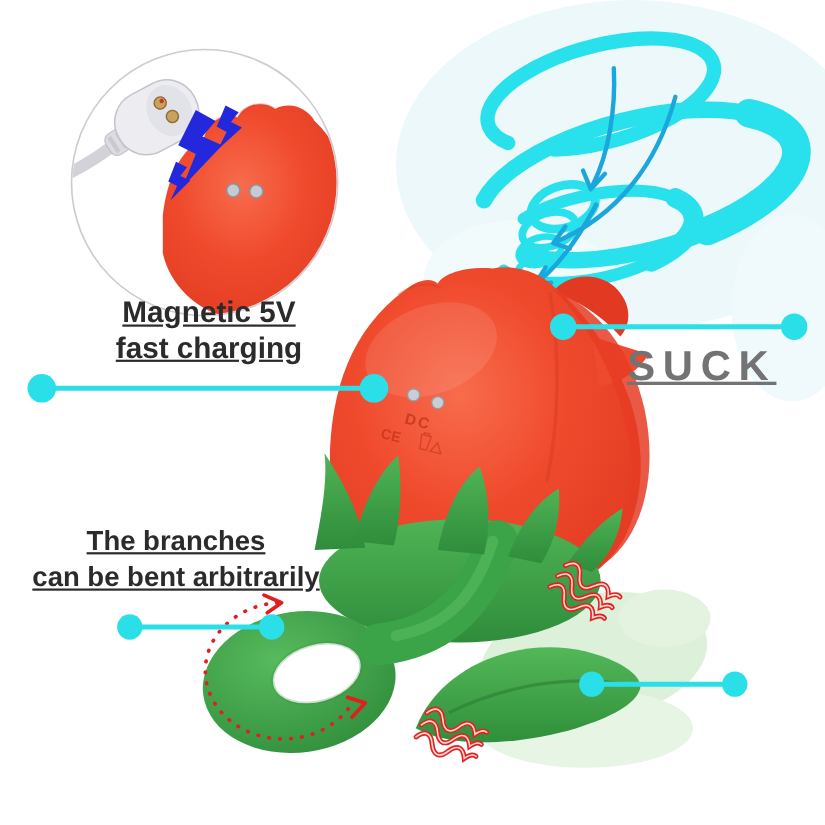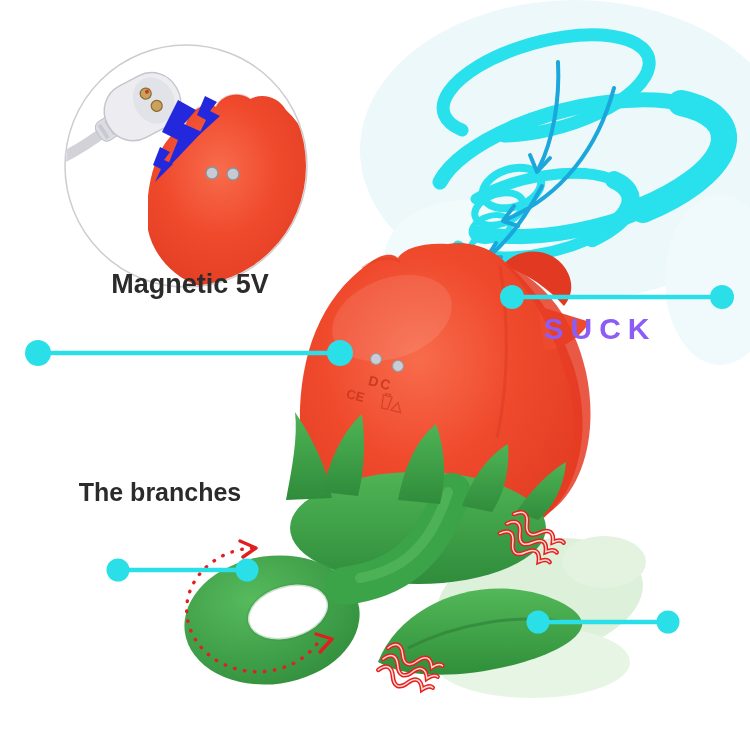--- a/index.html
+++ b/index.html
@@ -1,22 +1,22 @@
 <!DOCTYPE html>
 <html><head>
 <meta charset="utf-8">
 <style>
   html,body{margin:0;padding:0;background:#fff;}
   .stage{position:relative;width:750px;height:750px;background:#ffffff;overflow:hidden;
          font-family:"Liberation Sans",sans-serif;}
   .stage svg{position:absolute;left:0;top:0;}
   .label{position:absolute;transform:translateX(-50%);text-align:center;
-         font-weight:bold;color:#2b2b2b;white-space:nowrap;}
+         font-weight:bold;color:#2b2b2b;white-space:nowrap;text-decoration:underline;}
   #charging-label{left:190px;top:268px;font-size:27px;line-height:32px;}
-  #suck-label{left:600px;top:312px;font-size:30px;letter-spacing:7px;color:#8b5cf6;}
+  #suck-label{left:638px;top:312px;font-size:38px;letter-spacing:7px;color:#737373;}
   #branches-label{left:160px;top:476px;font-size:25px;line-height:33px;}
   #tail-label{left:604px;top:692px;font-size:28px;}
 </style>
 </head>
 <body>
 
 <div class="stage">
 
 <svg width="750" height="750" viewBox="0 0 750 750">
   <defs>
@@ -204,22 +204,24 @@
     <g>
       <line x1="538" y1="622" x2="668" y2="622" stroke-width="4.5"></line>
       <circle cx="538" cy="622" r="11.5" stroke="none"></circle>
       <circle cx="668" cy="622" r="11.5" stroke="none"></circle>
     </g>
   </g>
 </svg>
 
   <div class="label" id="charging-label">
     <div>Magnetic 5V</div>
+    <div>fast charging</div>
   </div>
 
   <div class="label" id="suck-label">SUCK</div>
 
   <div class="label" id="branches-label">
     <div>The branches</div>
+    <div>can be bent arbitrarily</div>
   </div>
 
 
 </div>
 
 </body></html>

